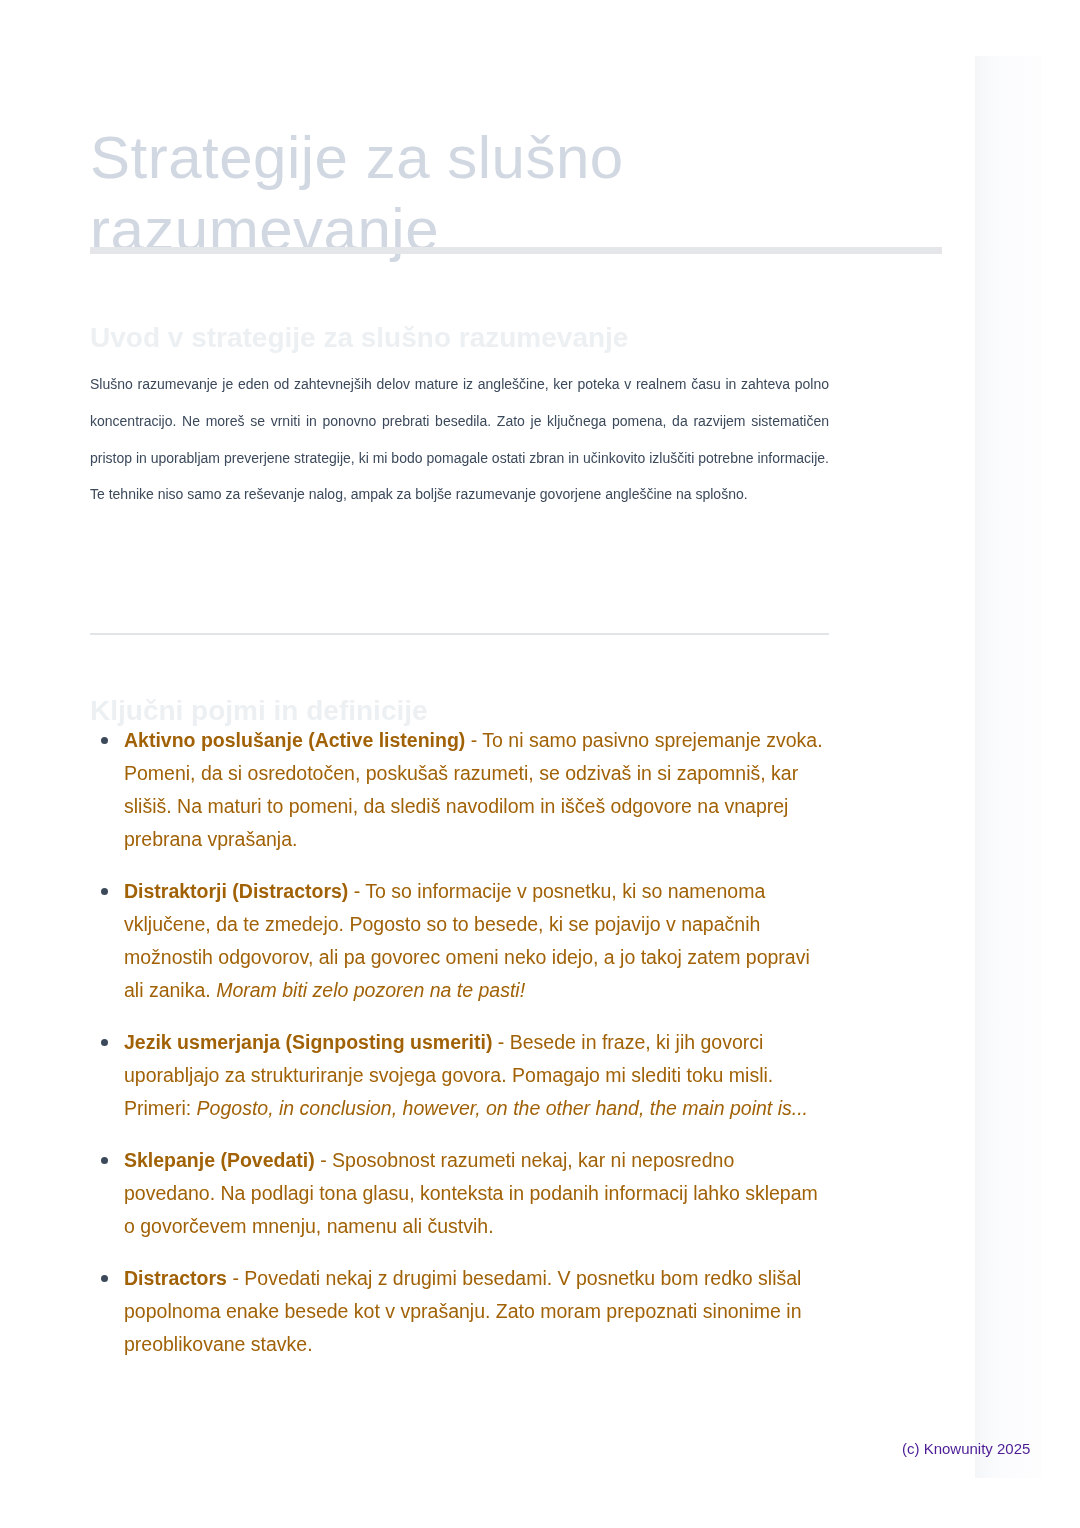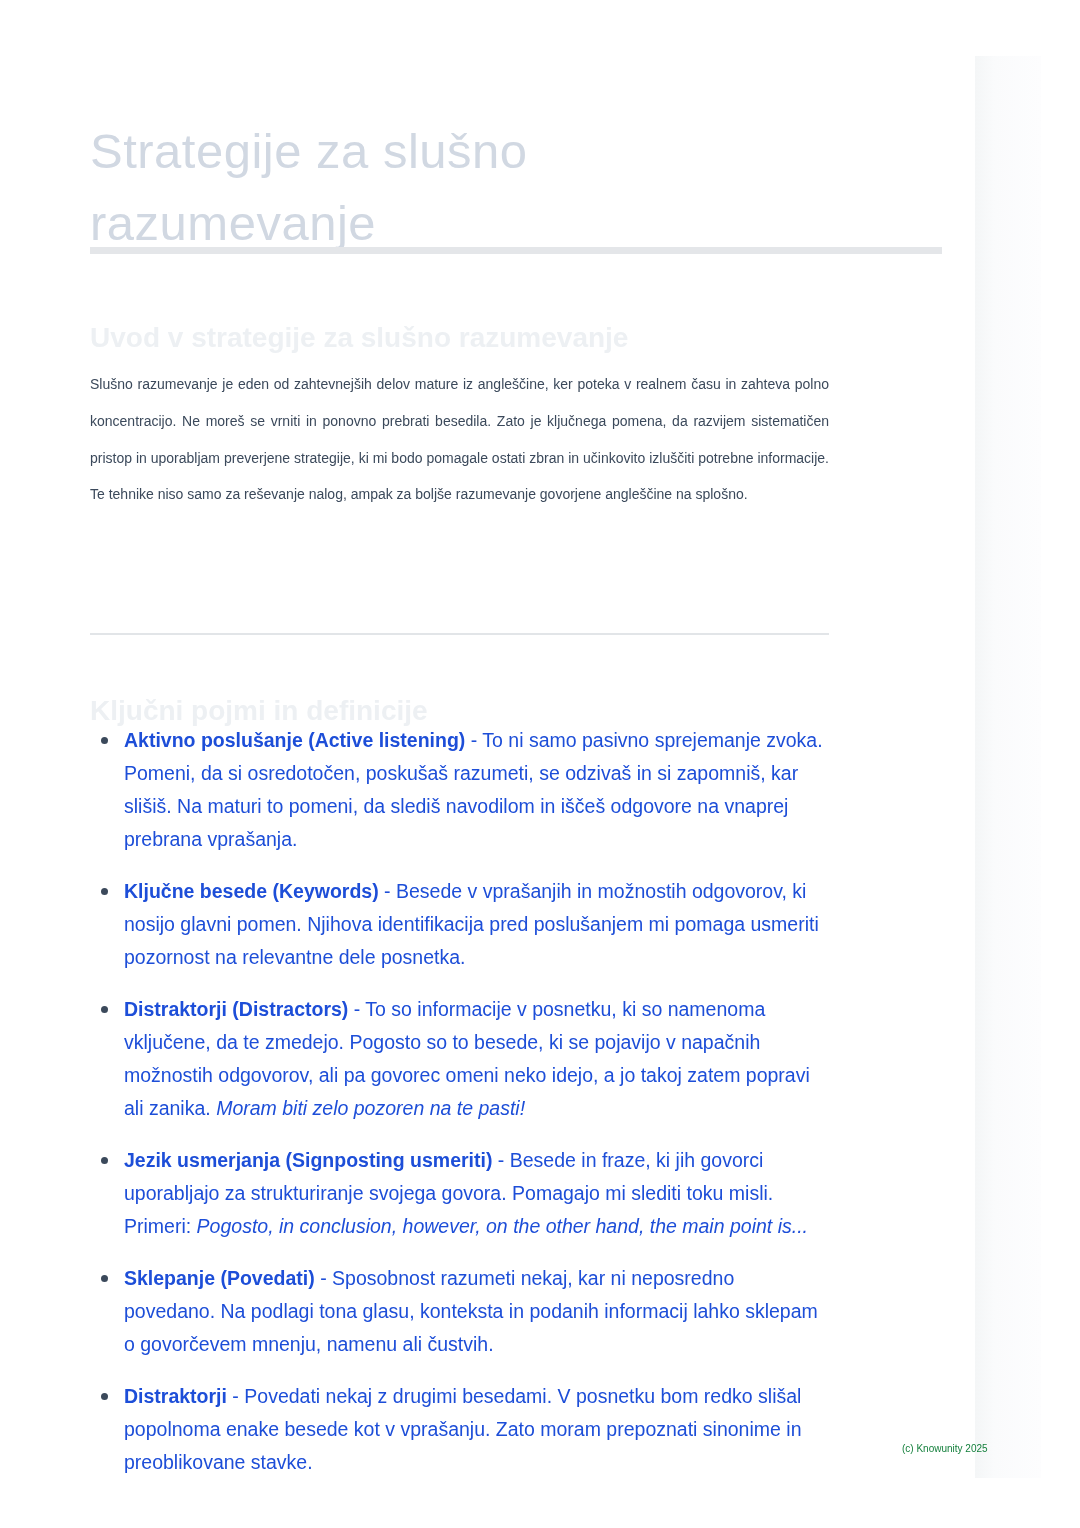--- a/index.html
+++ b/index.html
@@ -17,21 +17,21 @@
     top: 56px;
     width: 66px;
     height: 1422px;
     background: linear-gradient(90deg, #f4f6f7 0%, #fafbfc 30%, #fdfdfe 100%);
   }
   .doc-title {
     position: absolute;
     left: 90px;
     top: 82px;
     width: 660px;
-    font-size: 49px;
+    font-size: 60px;
     line-height: 72px;
     font-weight: 400;
     letter-spacing: 0.5px;
     color: #d1d8e2;
   }
   .title-rule {
     position: absolute;
     left: 90px;
     top: 247px;
     width: 852px;
@@ -75,40 +75,40 @@
     margin: 0;
     padding: 0;
     list-style: none;
   }
   .term-item {
     position: relative;
     padding-left: 34px;
     margin: 0 0 19px 0;
     font-size: 19.5px;
     line-height: 33px;
-    color: #1d4ed8;
+    color: #a16207;
   }
   .bullet {
     position: absolute;
     left: 11px;
     top: 13px;
     width: 7px;
     height: 7px;
     border-radius: 50%;
     background: #3b495b;
   }
   .term { font-weight: 700; }
   .note { font-style: italic; }
   .copyright {
     position: absolute;
     left: 902px;
     top: 1440px;
-    font-size: 10px;
+    font-size: 15px;
     line-height: 18px;
-    color: #15803d;
+    color: #4c1d95;
     white-space: nowrap;
   }
 </style>
 </head>
 <body>
 
 <div class="page">
 
   <div class="edge-shade"></div>
 
@@ -119,22 +119,21 @@
   <h2 class="section-heading heading-intro">Uvod v strategije za slušno razumevanje</h2>
 
   <p class="intro-paragraph">Slušno razumevanje je eden od zahtevnejših delov mature iz angleščine, ker poteka v realnem času in zahteva polno koncentracijo. Ne moreš se vrniti in ponovno prebrati besedila. Zato je ključnega pomena, da razvijem sistematičen pristop in uporabljam preverjene strategije, ki mi bodo pomagale ostati zbran in učinkovito izluščiti potrebne informacije. Te tehnike niso samo za reševanje nalog, ampak za boljše razumevanje govorjene angleščine na splošno.</p>
 
   <div class="section-rule"></div>
 
   <h2 class="section-heading heading-terms">Ključni pojmi in definicije</h2>
 
   <ul class="term-list">
     <li class="term-item"><span class="bullet"></span><span class="term">Aktivno poslušanje (Active listening)</span><span class="def"> - To ni samo pasivno sprejemanje zvoka. Pomeni, da si osredotočen, poskušaš razumeti, se odzivaš in si zapomniš, kar slišiš. Na maturi to pomeni, da slediš navodilom in iščeš odgovore na vnaprej prebrana vprašanja.</span><span class="note"></span></li>
-    <li class="term-item"><span class="bullet"></span><span class="term">Ključne besede (Keywords)</span><span class="def"> - Besede v vprašanjih in možnostih odgovorov, ki nosijo glavni pomen. Njihova identifikacija pred poslušanjem mi pomaga usmeriti pozornost na relevantne dele posnetka.</span><span class="note"></span></li>
     <li class="term-item"><span class="bullet"></span><span class="term">Distraktorji (Distractors)</span><span class="def"> - To so informacije v posnetku, ki so namenoma vključene, da te zmedejo. Pogosto so to besede, ki se pojavijo v napačnih možnostih odgovorov, ali pa govorec omeni neko idejo, a jo takoj zatem popravi ali zanika. </span><span class="note">Moram biti zelo pozoren na te pasti!</span></li>
     <li class="term-item"><span class="bullet"></span><span class="term">Jezik usmerjanja (Signposting usmeriti)</span><span class="def"> - Besede in fraze, ki jih govorci uporabljajo za strukturiranje svojega govora. Pomagajo mi slediti toku misli. Primeri: </span><span class="note">Pogosto, in conclusion, however, on the other hand, the main point is...</span></li>
     <li class="term-item"><span class="bullet"></span><span class="term">Sklepanje (Povedati)</span><span class="def"> - Sposobnost razumeti nekaj, kar ni neposredno povedano. Na podlagi tona glasu, konteksta in podanih informacij lahko sklepam o govorčevem mnenju, namenu ali čustvih.</span><span class="note"></span></li>
-    <li class="term-item"><span class="bullet"></span><span class="term">Distraktorji</span><span class="def"> - Povedati nekaj z drugimi besedami. V posnetku bom redko slišal popolnoma enake besede kot v vprašanju. Zato moram prepoznati sinonime in preoblikovane stavke.</span><span class="note"></span></li>
+    <li class="term-item"><span class="bullet"></span><span class="term">Distractors</span><span class="def"> - Povedati nekaj z drugimi besedami. V posnetku bom redko slišal popolnoma enake besede kot v vprašanju. Zato moram prepoznati sinonime in preoblikovane stavke.</span><span class="note"></span></li>
   </ul>
 
   <div class="copyright">(c) Knowunity 2025</div>
 
 </div>
 
 </body></html>

